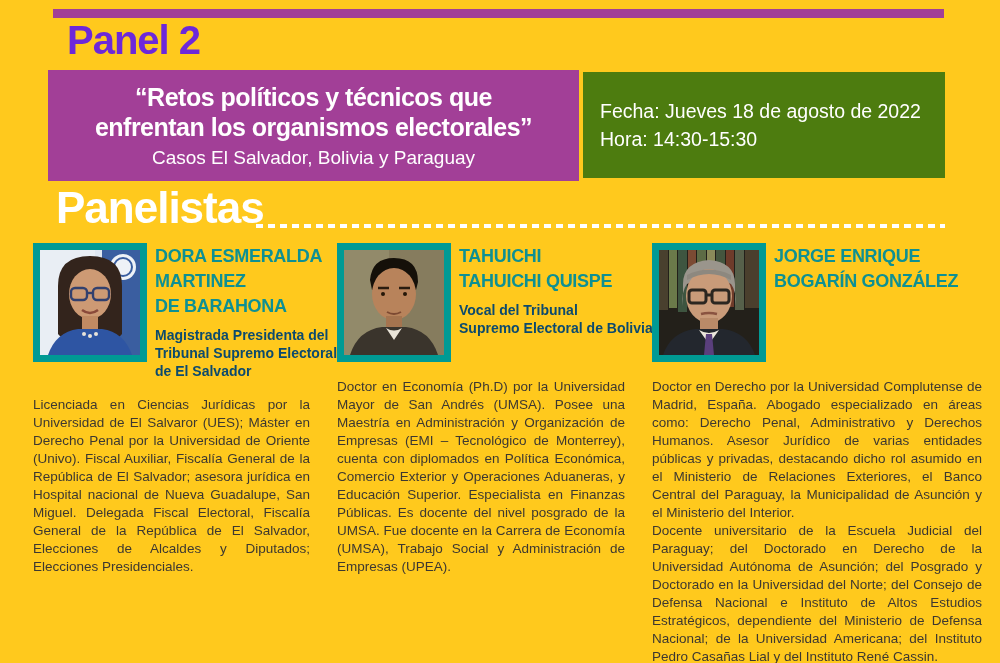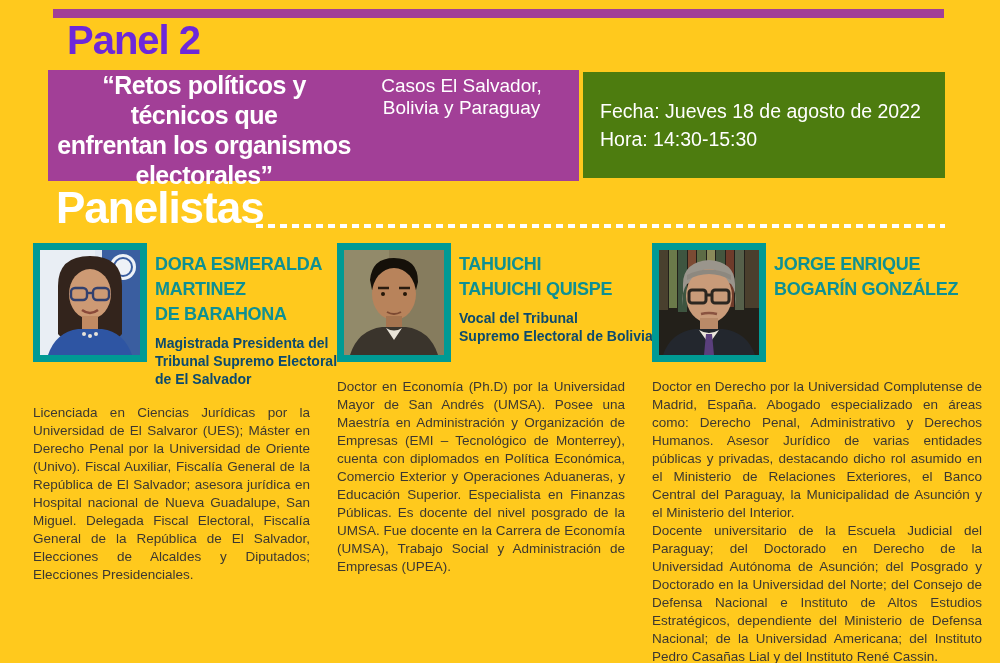--- a/index.html
+++ b/index.html
@@ -14,21 +14,21 @@
     position:absolute; left:53px; top:9px; width:891px; height:9px;
     background:#A23F97;
   }
   .panel-label {
     position:absolute; left:67px; top:18px;
     font-size:40px; font-weight:bold; color:#6d28d9; letter-spacing:-1px;
   }
   .title-box {
     position:absolute; left:48px; top:70px; width:531px; height:111px;
     background:#A23F97; color:#ffffff; text-align:center;
-    display:flex; flex-direction:row; justify-content:center;
+    display:flex; flex-direction:column; justify-content:center;
     box-sizing:border-box; padding:0 8px;
   }
   .title-main {
     font-size:25px; font-weight:bold; line-height:30px;
     white-space:pre-line; letter-spacing:-0.5px;
   }
   .title-sub { font-size:19px; margin-top:5px; }
   .datetime-box {
     position:absolute; left:583px; top:72px; width:362px; height:106px;
     background:#4d7c0f; color:#ffffff;
@@ -51,21 +51,21 @@
   .col { box-sizing:border-box; }
   .col-1 { width:277px; margin-right:27px; }
   .col-2 { width:288px; margin-right:27px; }
   .col-3 { width:330px; }
   .p-header { display:flex; align-items:flex-start; }
   .photo-frame {
     width:100px; height:105px; border:7px solid #009A94;
     flex:0 0 auto; background:#d8d8d8; overflow:hidden;
   }
   .photo-frame svg { display:block; }
-  .p-info { margin-left:8px; padding-top:1px; min-width:0;margin-top:8px; }
+  .p-info { margin-left:8px; padding-top:1px; min-width:0; }
   .p-name {
     font-size:18px; font-weight:bold; color:#0E9093;
     line-height:25px; white-space:pre; letter-spacing:-0.3px;
   }
   .p-role {
     font-size:14px; font-weight:bold; color:#0c4a6e;
     line-height:18px; margin-top:7px; white-space:pre;
   }
   .p-bio {
     margin-top:16px;

